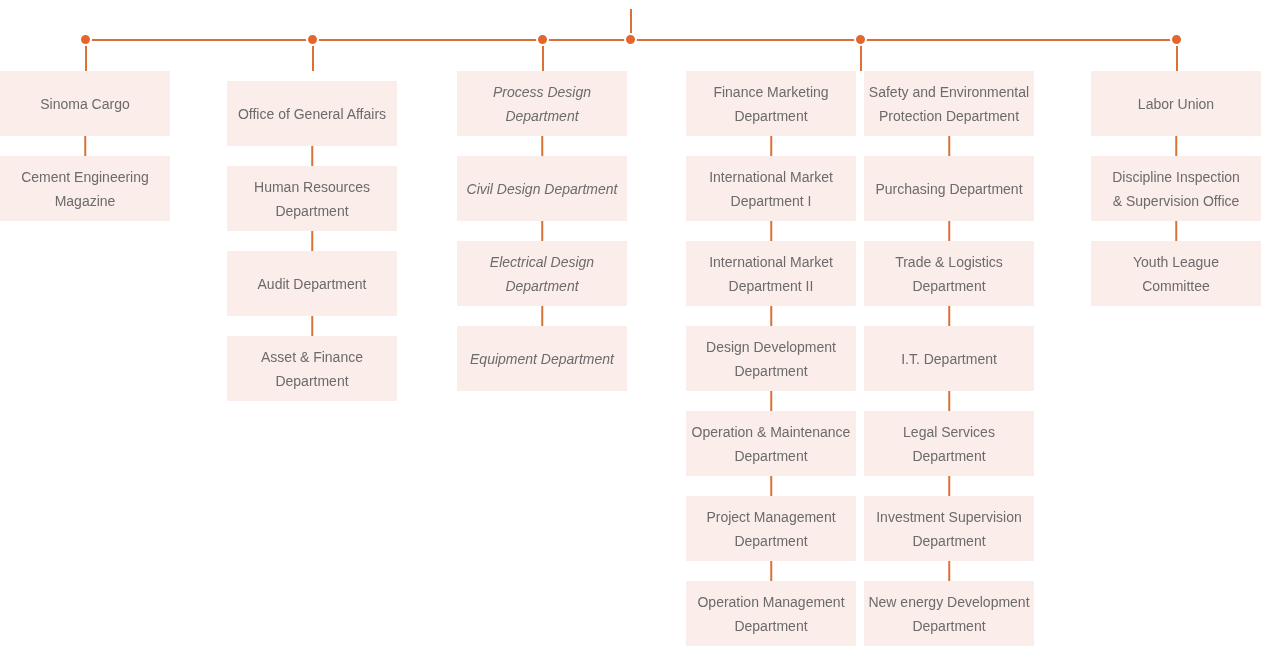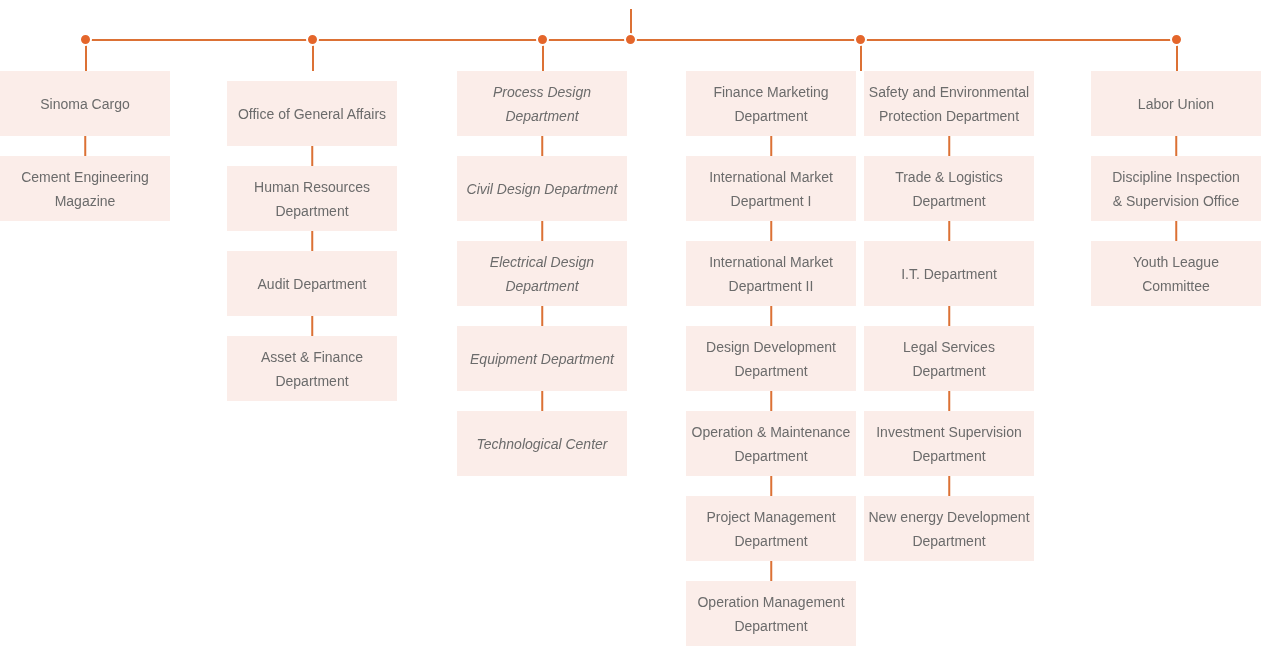--- a/index.html
+++ b/index.html
@@ -105,21 +105,20 @@
 Department</div>
   </div>
 
   <div class="col" style="left:457px;font-style:italic;">
     <div class="box">Process Design
 Department</div>
     <div class="box">Civil Design Department</div>
     <div class="box">Electrical Design
 Department</div>
     <div class="box">Equipment Department</div>
-    <div class="box">Technological Center</div>
   </div>
 
   <div class="col" style="left:686px;">
     <div class="box">Finance Marketing
 Department</div>
     <div class="box">International Market
 Department I</div>
     <div class="box">International Market
 Department II</div>
     <div class="box">Design Development
@@ -128,20 +127,21 @@
 Department</div>
     <div class="box">Project Management
 Department</div>
     <div class="box">Operation Management
 Department</div>
   </div>
 
   <div class="col" style="left:864px;">
     <div class="box">Safety and Environmental
 Protection Department</div>
+    <div class="box">Purchasing Department</div>
     <div class="box">Trade &amp; Logistics
 Department</div>
     <div class="box">I.T. Department</div>
     <div class="box">Legal Services
 Department</div>
     <div class="box">Investment Supervision
 Department</div>
     <div class="box">New energy Development
 Department</div>
   </div>

